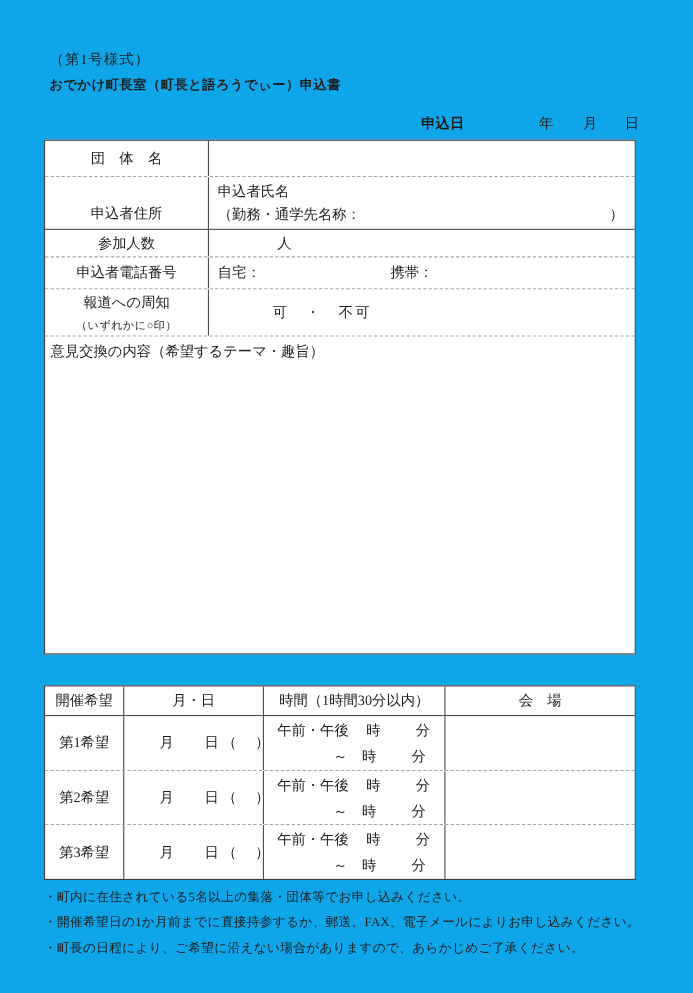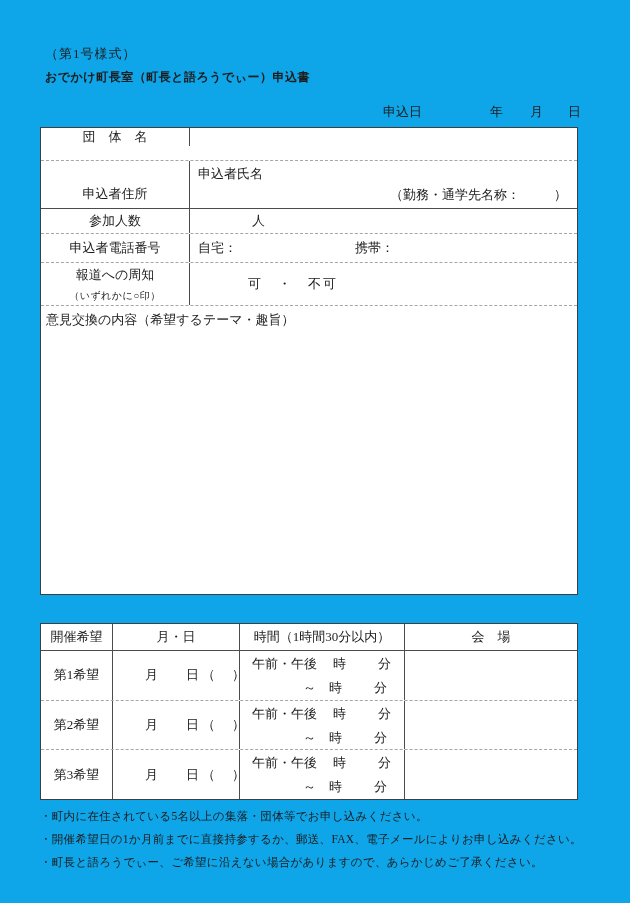--- a/index.html
+++ b/index.html
@@ -9,21 +9,21 @@
     font-family:"Liberation Serif","DejaVu Serif",serif; color:#1c1c1c;
     overflow:hidden;
   }
   .form-number { position:absolute; left:45px; top:45px; font-size:13px; letter-spacing:1px; }
   .doc-title {
     position:absolute; left:45px; top:69px; font-size:12px; font-weight:bold;
     font-family:"Liberation Sans","DejaVu Sans",sans-serif; letter-spacing:0.5px;
   }
   .date-line { position:absolute; left:0; top:103px; width:630px; height:18px; font-size:13px; }
   .date-line span { position:absolute; top:0; }
-  .dl-label { left:383px; }
+  .dl-label { left:383px;font-weight:bold; }
   .dl-year  { left:490px; }
   .dl-month { left:530px; }
   .dl-day   { left:568px; }
 
   
   .table1 {
     position:absolute; left:40px; top:127px; width:538px; height:468px;
     border:1.5px solid #3e3e3e; font-size:13px;
     display:flex; flex-direction:column; background:#fff;
   }
@@ -34,25 +34,25 @@
   }
   .t1-value { flex:1; display:flex; flex-direction:column; }
   .dashed { border-bottom:1px dashed #a6a6a6; }
   .solid-sep { border-bottom:1px solid #4c4c4c; }
 
   .row-name { height:45px; }
   .row-name .t1-label { justify-content:space-between; padding:5px 0 6px 0; }
   .furigana { font-size:9.5px; letter-spacing:7px; color:#2a2a2a; }
   .name-label { font-size:13px; text-align:left; padding-left:7px; letter-spacing:0.5px; }
 
-  .row-group { height:33px;flex-direction:column; }
+  .row-group { height:33px; }
   .row-addr  { height:48px; }
   .row-addr .t1-label { justify-content:flex-end; padding-bottom:5px; }
   .addr-town { padding:4px 0 0 8px; }
-  .addr-work { margin-top:auto; display:flex; justify-content:flex-end; padding:0 10px 4px 8px;gap:34px; }
+  .addr-work { margin-top:auto; display:flex; justify-content:space-between; padding:0 10px 4px 8px; }
 
   .row-phone { height:29px; }
   .phone-value { flex-direction:row; align-items:center; }
   .phone-home { padding-left:8px; }
   .phone-mobile { margin-left:118px; }
 
   .row-part { height:25px; }
   .part-value { flex-direction:row; align-items:center; padding-left:62px; }
 
   .row-press { height:43px; }
@@ -249,16 +249,16 @@
         </div>
         <div class="c4"></div>
       </div>
 
     </div>
   </div>
 
   <div class="notes">
     <div>・町内に在住されている5名以上の集落・団体等でお申し込みください。</div>
     <div>・開催希望日の1か月前までに直接持参するか、郵送、FAX、電子メールによりお申し込みください。</div>
-    <div>・町長と語ろうでぃー、ご希望に沿えない場合がありますので、あらかじめご了承ください。</div>
+    <div>・町長の日程により、ご希望に沿えない場合がありますので、あらかじめご了承ください。</div>
   </div>
 
 </div>
 
 </body></html>

